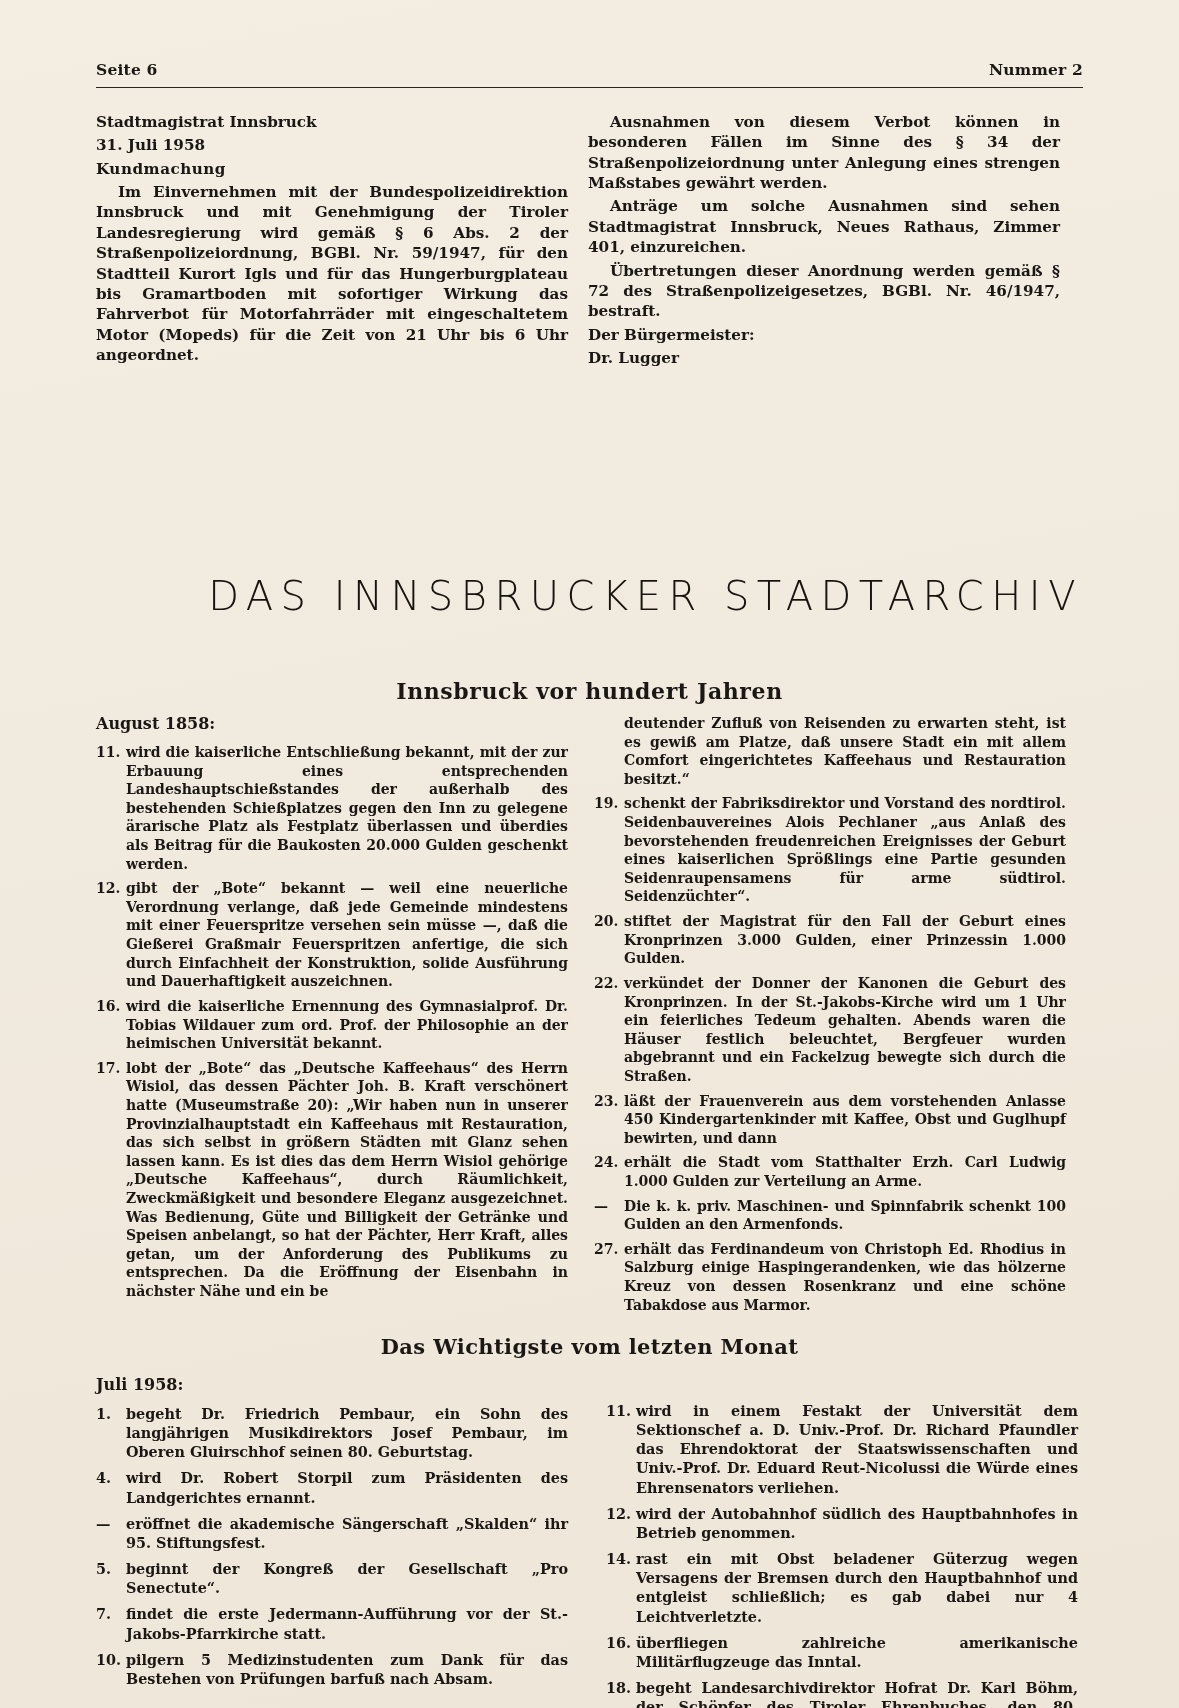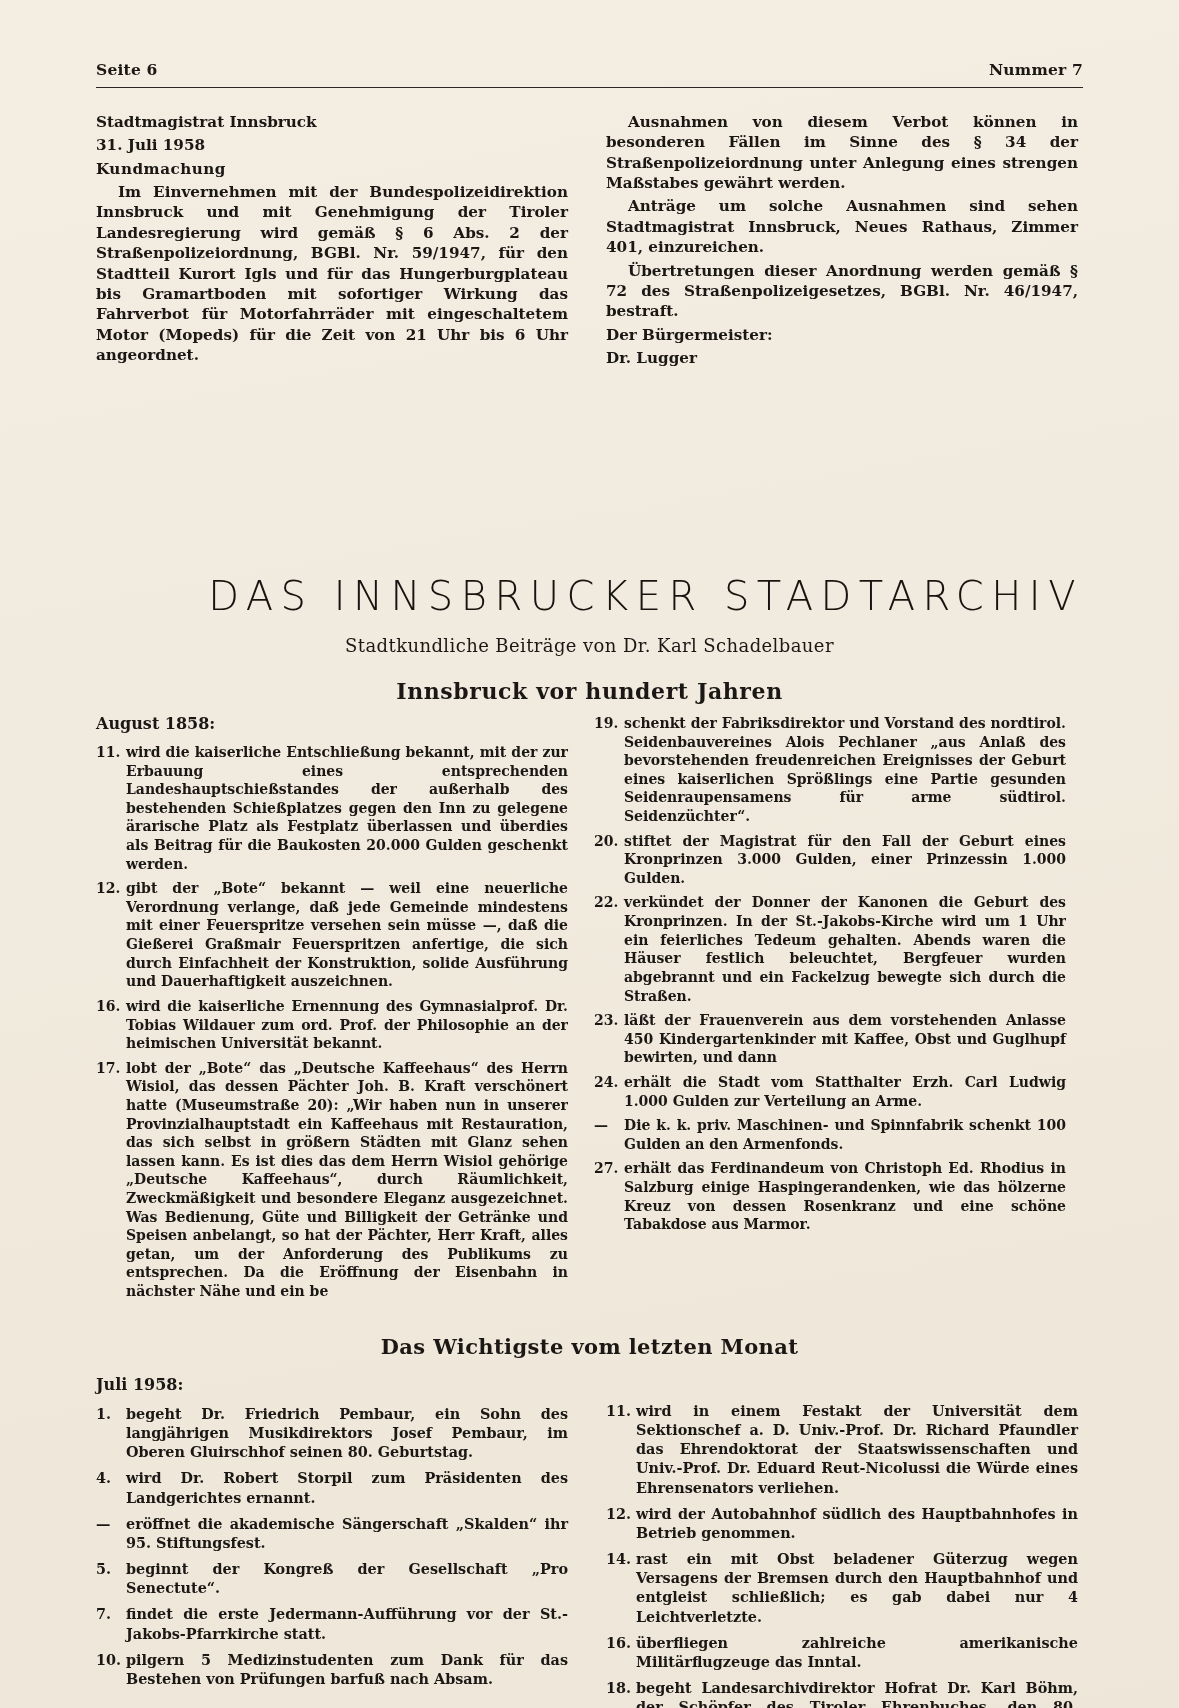--- a/index.html
+++ b/index.html
@@ -50,21 +50,21 @@
     font-family: "DejaVu Serif", serif;
     font-weight: 600;
   }
   
   .top-cols {
     position: absolute;
     top: 112px;
     left: 96px;
     right: 96px;
     display: flex;
-    gap: 38px;
+    gap: 20px;
   }
   .col { width: 472px; }
   .col p {
     margin: 0 0 3px 0;
     font-size: 15.2px;
     line-height: 1.34;
     text-align: justify;
     hyphens: auto;
   }
   .col .indent { text-indent: 22px; }
@@ -194,42 +194,41 @@
   .digest ul.entries li .num { width: 30px; }
   .spacer-head { height: 26px; }
 </style>
 </head>
 <body>
 
 <div class="page">
 
   <div class="runhead">
     <div class="left frak">Seite 6</div>
-    <div class="right frak">Nummer 7</div>
+    <div class="right frak">Nummer 2</div>
   </div>
   <div class="rule"></div>
 
   <div class="top-cols">
     <div class="col">
       <p class="h-bold frak">Stadtmagistrat Innsbruck</p>
       <p class="date-line frak">31. Juli 1958</p>
       <p class="kund frak">Kundmachung</p>
       <p class="indent frak">Im Einvernehmen mit der Bundespolizeidirektion Innsbruck und mit Genehmigung der Tiroler Landesregierung wird gemäß § 6 Abs. 2 der Straßenpolizeiordnung, BGBl. Nr. 59/1947, für den Stadtteil Kurort Igls und für das Hungerburgplateau bis Gramartboden mit sofortiger Wirkung das Fahrverbot für Motorfahrräder mit eingeschaltetem Motor (Mopeds) für die Zeit von 21 Uhr bis 6 Uhr angeordnet.</p>
     </div>
     <div class="col">
       <p class="indent frak">Ausnahmen von diesem Verbot können in besonderen Fällen im Sinne des § 34 der Straßenpolizeiordnung unter Anlegung eines strengen Maßstabes gewährt werden.</p>
       <p class="indent frak">Anträge um solche Ausnahmen sind sehen Stadtmagistrat Innsbruck, Neues Rathaus, Zimmer 401, einzureichen.</p>
       <p class="indent frak">Übertretungen dieser Anordnung werden gemäß § 72 des Straßenpolizeigesetzes, BGBl. Nr. 46/1947, bestraft.</p>
       <p class="sig-1 frak">Der Bürgermeister:</p>
       <p class="sig-2 frak">Dr. Lugger</p>
     </div>
   </div>
 
   <div class="archive-title">DAS INNSBRUCKER STADTARCHIV</div>
-  <div class="archive-sub">Stadtkundliche Beiträge von Dr. Karl Schadelbauer</div>
   <div class="archive-sub2 frak">Innsbruck vor hundert Jahren</div>
 
   <div class="chron">
     <div class="col">
       <div class="month-head frak">August 1858:</div>
       <ul class="entries">
         <li>
           <span class="num frak">11.</span>
           <span class="txt frak">wird die kaiserliche Entschließung bekannt, mit der zur Erbauung eines entsprechenden Landeshauptschießstandes der außerhalb des bestehenden Schießplatzes gegen den Inn zu gelegene ärarische Platz als Festplatz überlassen und überdies als Beitrag für die Baukosten 20.000 Gulden geschenkt werden.</span>
         </li>
@@ -243,20 +242,24 @@
         </li>
         <li>
           <span class="num frak">17.</span>
           <span class="txt frak">lobt der „Bote“ das „Deutsche Kaffeehaus“ des Herrn Wisiol, das dessen Pächter Joh. B. Kraft verschönert hatte (Museumstraße 20): „Wir haben nun in unserer Provinzialhauptstadt ein Kaffeehaus mit Restauration, das sich selbst in größern Städten mit Glanz sehen lassen kann. Es ist dies das dem Herrn Wisiol gehörige „Deutsche Kaffeehaus“, durch Räumlichkeit, Zweckmäßigkeit und besondere Eleganz ausgezeichnet. Was Bedienung, Güte und Billigkeit der Getränke und Speisen anbelangt, so hat der Pächter, Herr Kraft, alles getan, um der Anforderung des Publikums zu entsprechen. Da die Eröffnung der Eisenbahn in nächster Nähe und ein be</span>
         </li>
       </ul>
     </div>
     <div class="col chron-right">
       <ul class="entries">
         <li>
+          <span class="num frak"></span>
+          <span class="txt frak">deutender Zufluß von Reisenden zu erwarten steht, ist es gewiß am Platze, daß unsere Stadt ein mit allem Comfort eingerichtetes Kaffeehaus und Restauration besitzt.“</span>
+        </li>
+        <li>
           <span class="num frak">19.</span>
           <span class="txt frak">schenkt der Fabriksdirektor und Vorstand des nordtirol. Seidenbauvereines Alois Pechlaner „aus Anlaß des bevorstehenden freudenreichen Ereignisses der Geburt eines kaiserlichen Sprößlings eine Partie gesunden Seidenraupensamens für arme südtirol. Seidenzüchter“.</span>
         </li>
         <li>
           <span class="num frak">20.</span>
           <span class="txt frak">stiftet der Magistrat für den Fall der Geburt eines Kronprinzen 3.000 Gulden, einer Prinzessin 1.000 Gulden.</span>
         </li>
         <li>
           <span class="num frak">22.</span>
           <span class="txt frak">verkündet der Donner der Kanonen die Geburt des Kronprinzen. In der St.-Jakobs-Kirche wird um 1 Uhr ein feierliches Tedeum gehalten. Abends waren die Häuser festlich beleuchtet, Bergfeuer wurden abgebrannt und ein Fackelzug bewegte sich durch die Straßen.</span>

